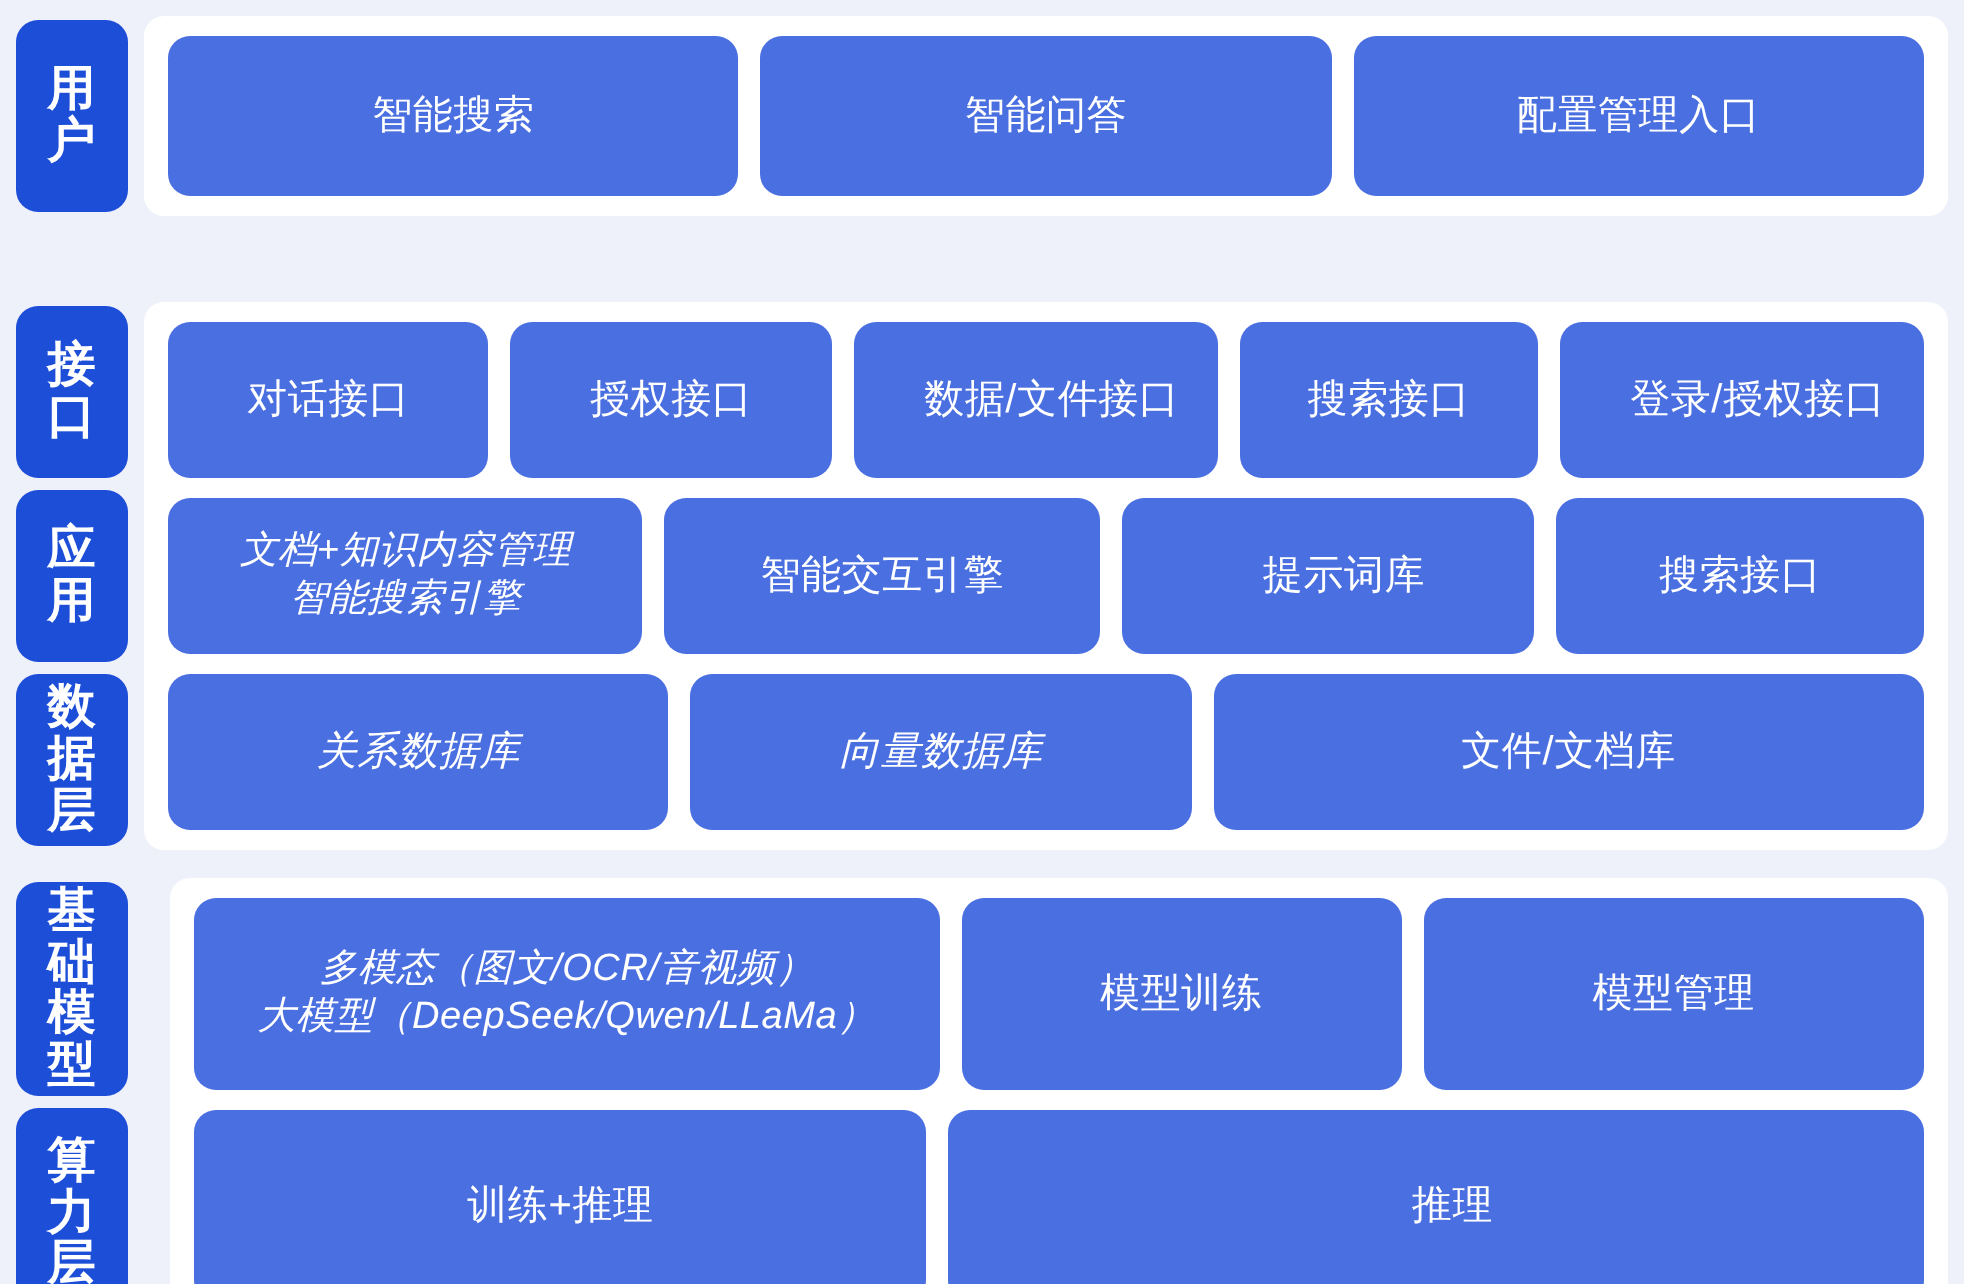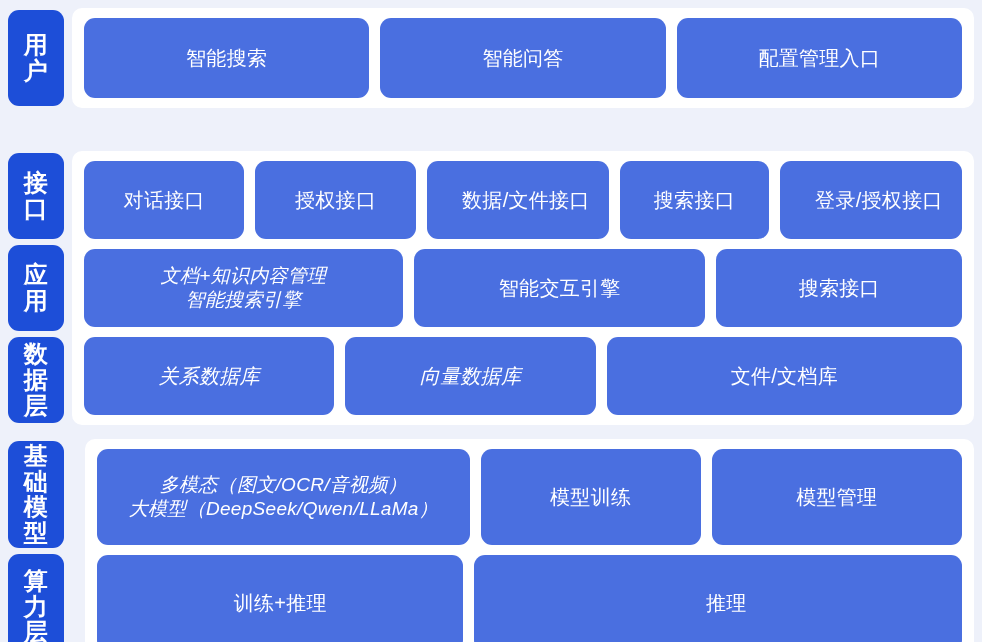--- a/index.html
+++ b/index.html
@@ -137,20 +137,21 @@
           <div class="block w125">对话接口</div>
           <div class="block w125">授权接口</div>
           <div class="block w13">数据/文件接口</div>
           <div class="block w115">搜索接口</div>
           <div class="block w13">登录/授权接口</div>
         </div>
         <div class="row">
           <div class="block w165 two-line">文档+知识内容管理
 智能搜索引擎</div>
           <div class="block w15">智能交互引擎</div>
+          <div class="block w13">提示词库</div>
           <div class="block w125">搜索接口</div>
         </div>
         <div class="row">
           <div class="block w145">关系数据库</div>
           <div class="block w145">向量数据库</div>
           <div class="block w21">文件/文档库</div>
         </div>
       </div>
     </div>
     <div class="section sec-infra">

